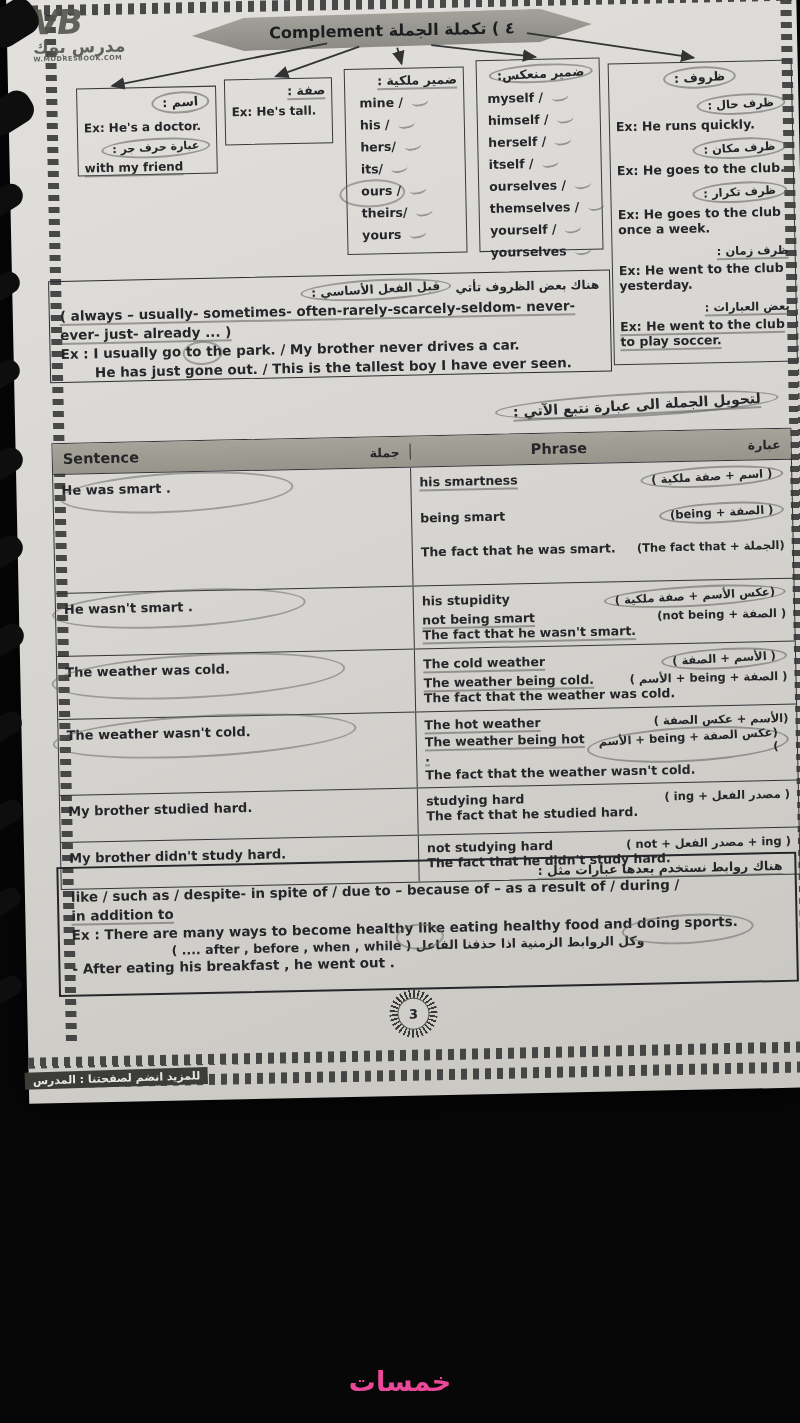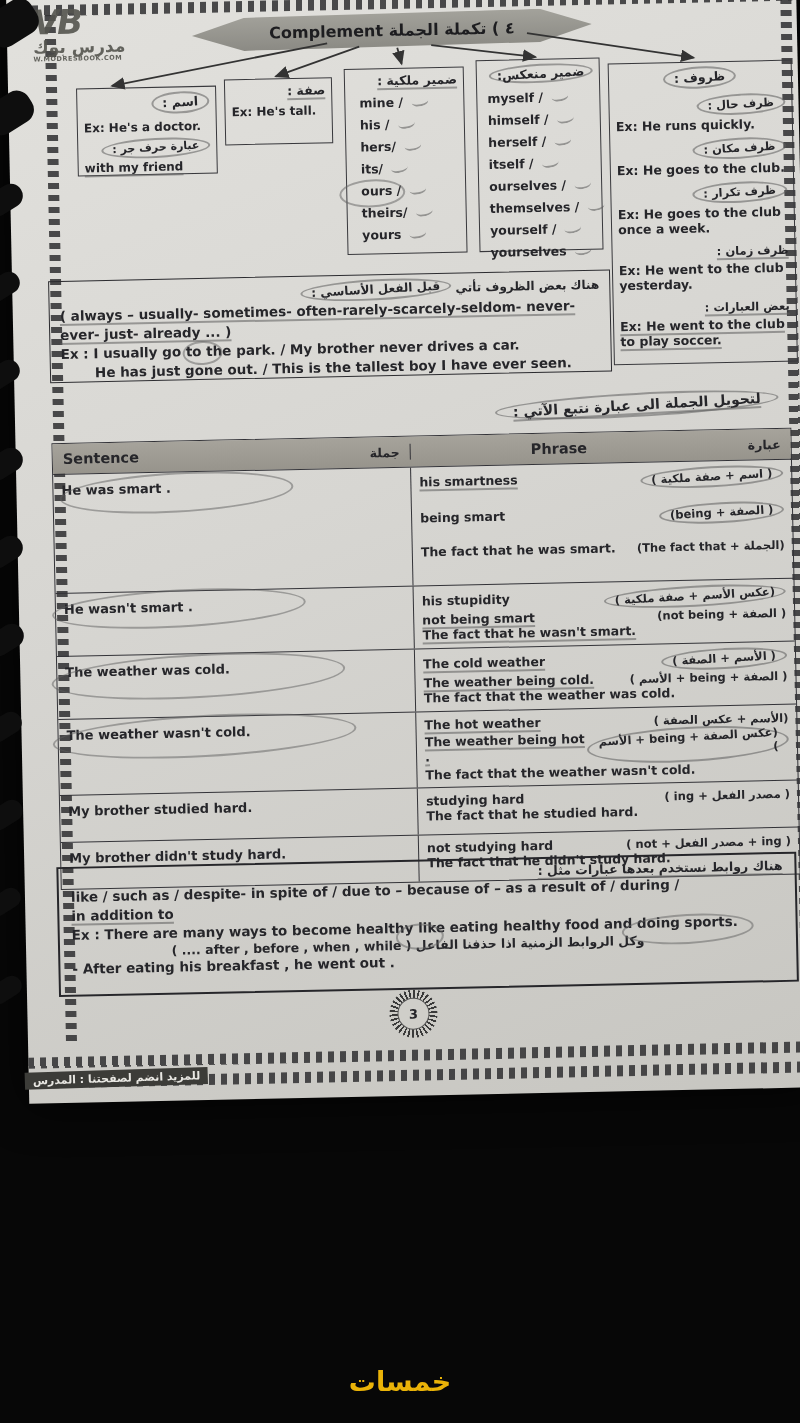--- a/index.html
+++ b/index.html
@@ -78,21 +78,21 @@
   
   .gear{position:absolute;left:362px;top:1006px;width:48px;height:48px;border-radius:50%;
         background:repeating-conic-gradient(#3a3a3a 0 5deg,transparent 5deg 12deg);
         display:flex;align-items:center;justify-content:center;}
   .gear .inner{width:30px;height:30px;border-radius:50%;background:#cfcec9;border:1px solid #555;
         display:flex;align-items:center;justify-content:center;font-weight:900;font-size:13px;}
   
   .footlbl{position:absolute;left:-4px;top:1080px;background:#3c3c38;color:#e8e7e2;
         font-size:11px;font-weight:800;padding:2px 8px;direction:rtl;transform:rotate(-.6deg);}
   
-  .wm{position:absolute;left:0;right:0;top:1366px;text-align:center;color:#eab308;
+  .wm{position:absolute;left:0;right:0;top:1366px;text-align:center;color:#ec4899;
         font-size:27px;font-weight:800;z-index:0;direction:rtl;}
   svg.arrows{position:absolute;left:0;top:0;z-index:2;pointer-events:none;}
 </style>
 </head>
 <body>
 
 <div class="photo">
 
   <div class="ring" style="left:-14px;top:4px;width:52px;height:38px;"></div>
   <div class="ring" style="left:-16px;top:96px;width:50px;height:34px;"></div>

